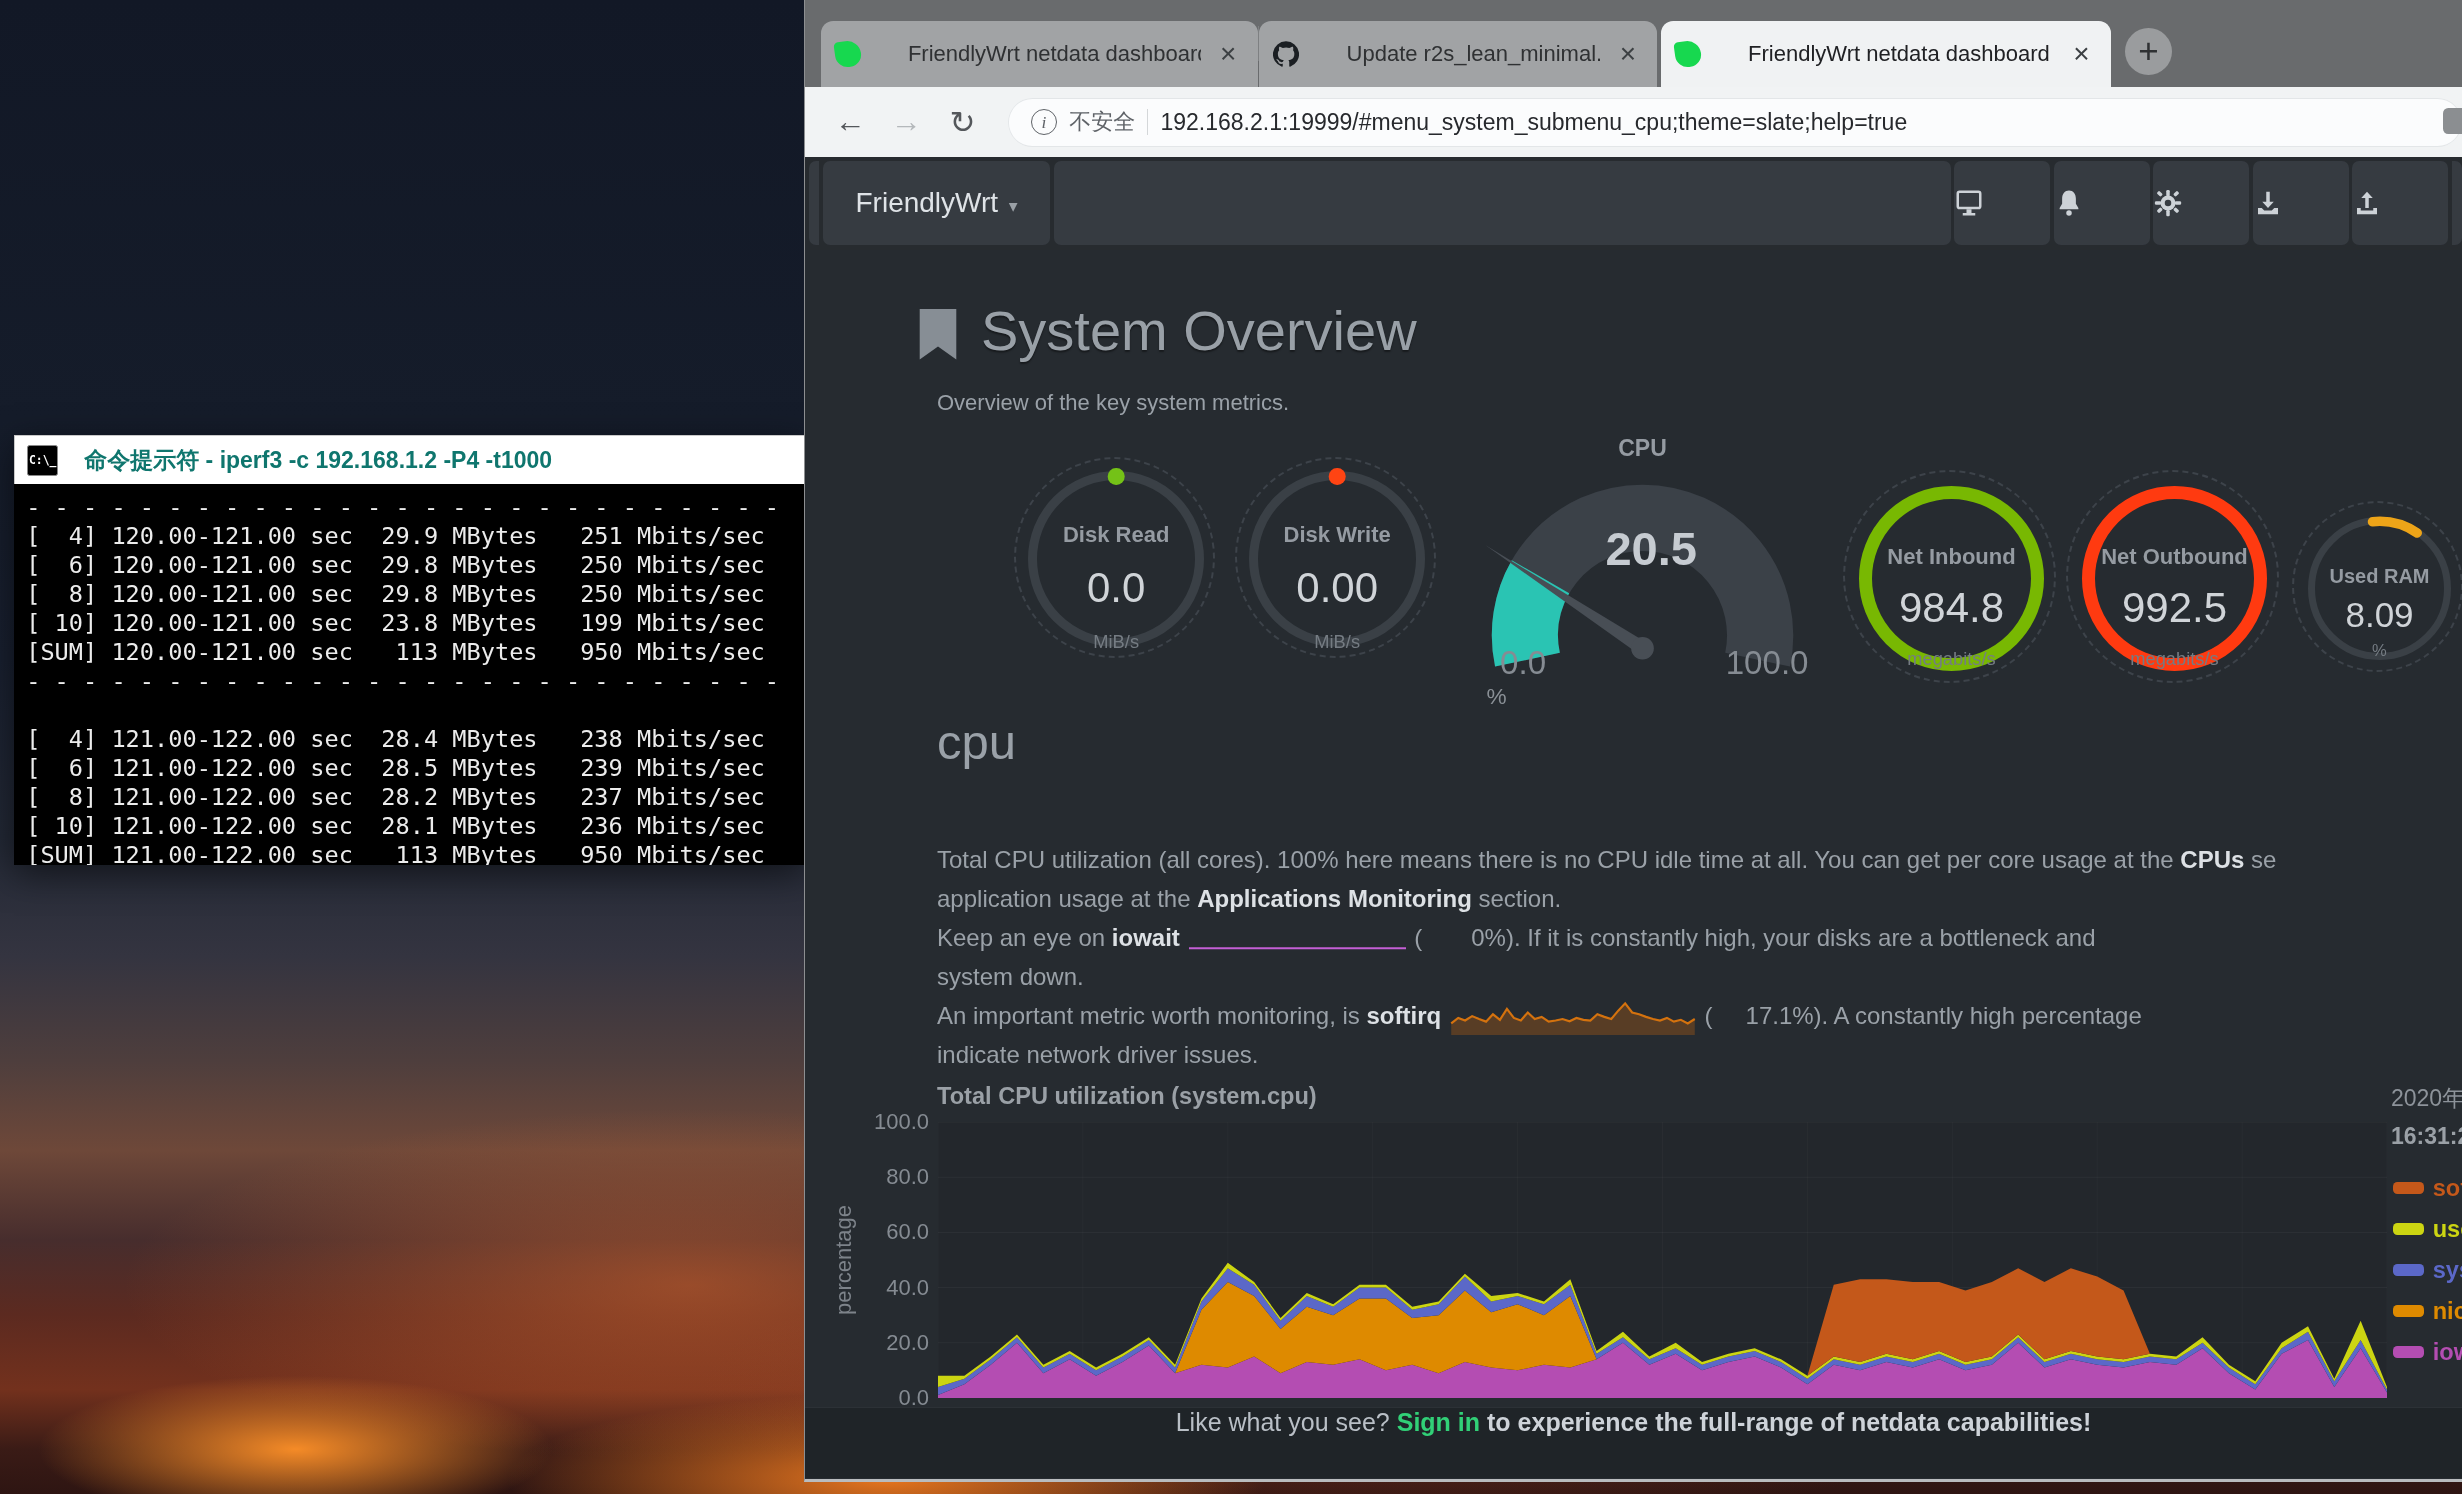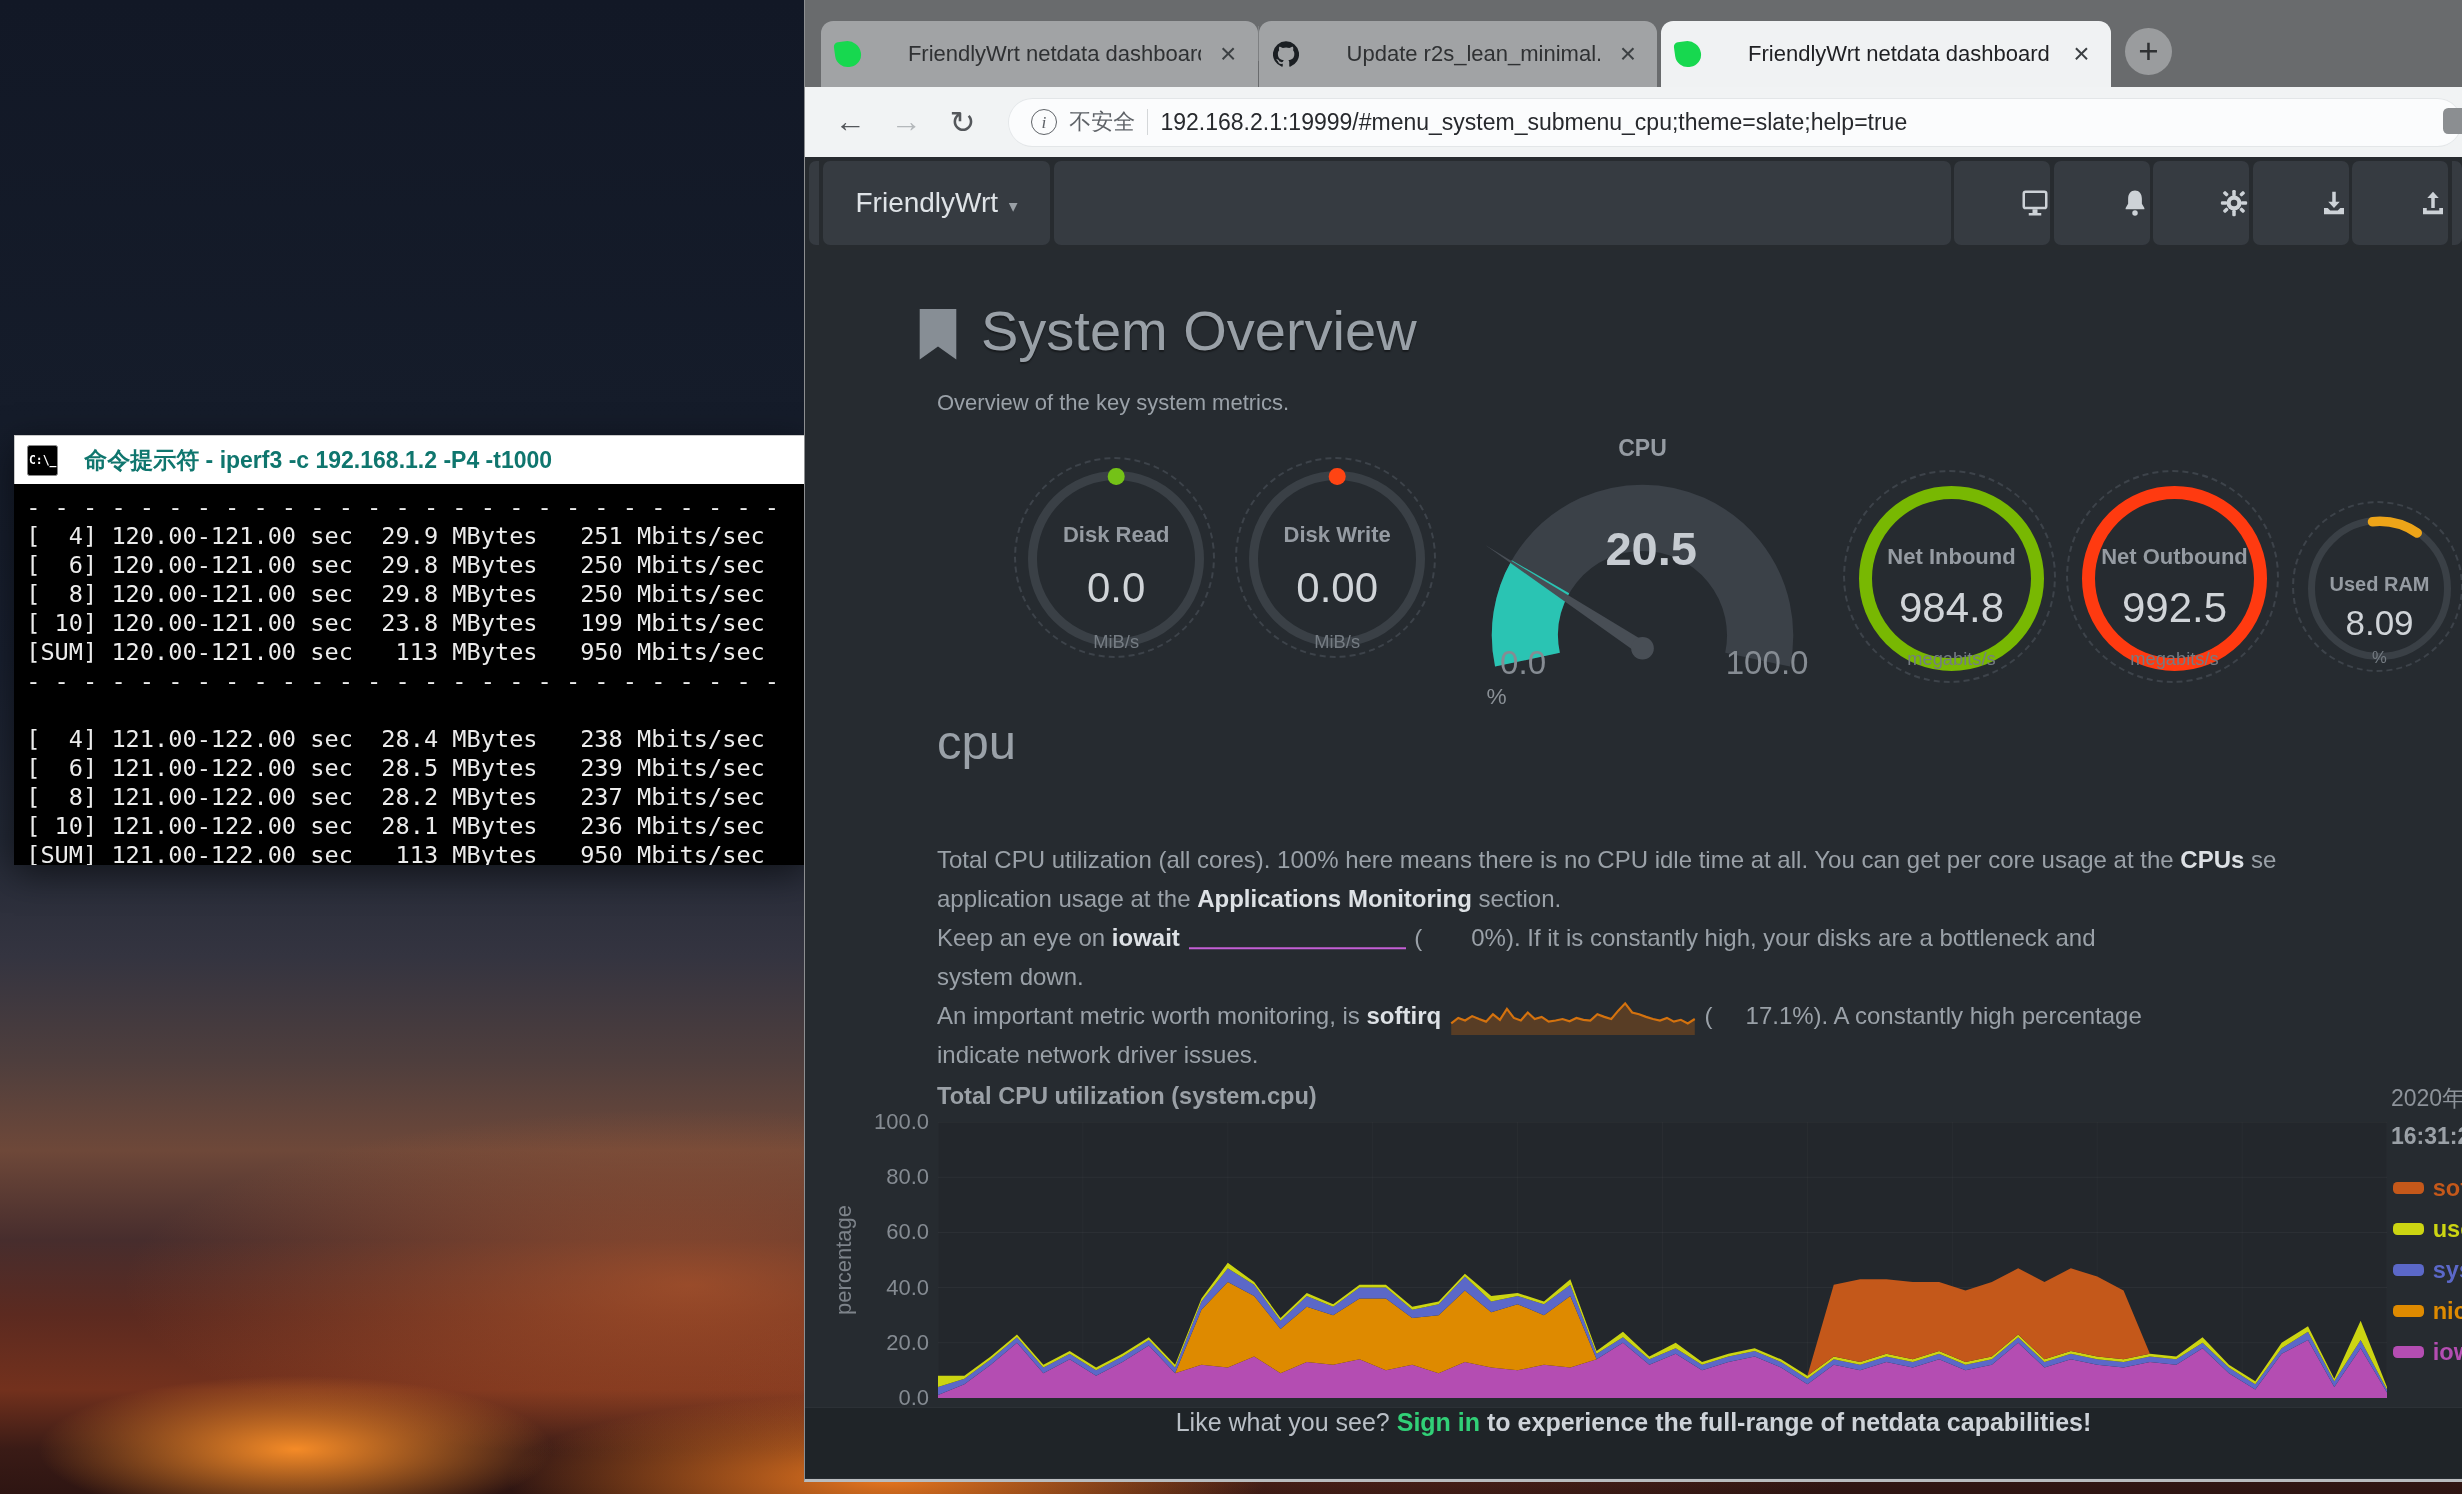--- a/index.html
+++ b/index.html
@@ -88,21 +88,21 @@
   .url-text { font-size:23px; color:#27292d; white-space:nowrap; overflow:hidden; }
   .partial-icon {
     position:absolute; right:-7px; top:21px; width:26px; height:26px;
     background:#8b8e91; border-radius:5.2px;
   }
 
   
   .nd-page { position:absolute; left:0; top:157px; width:1657px; height:1321px; background:#262b30; overflow:hidden; }
 
   .nd-navbar { position:absolute; left:0; top:0; width:100%; height:93px; background:#272b2f; display:flex; gap:3.5px; padding:4.4px 0 4.4px 3.5px; }
-  .nd-seg { background:#363b41; border-radius:7px; height:84px; display:flex; align-items:center; justify-content:flex-end; }
+  .nd-seg { background:#363b41; border-radius:7px; height:84px; display:flex; align-items:center; justify-content:flex-start; }
   .nd-seg.brand { padding:0 33px; gap:10.5px; }
   .brand-text { font-size:28px; color:#dfe3e7; }
   .brand-caret { font-size:17.5px; color:#9aa0a6; padding-top:7px; }
   .nd-seg.spacer { flex:1; }
   .nd-seg.icon-btn { width:96px; }
   .nd-seg.icon-btn svg { width:30px; height:30px; }
   .nd-seg.half { width:10.5px; border-radius:7px 0 0 7px; }
 
   .nd-header-block { position:absolute; left:111px; top:141px; }
   .bookmark-icon { position:absolute; left:0; top:10.5px; }
@@ -140,21 +140,21 @@
   #gauge-net-in  { left:1038px; top:313px; }
   #gauge-net-out { left:1261px; top:313px; }
   .net-ring { position:absolute; left:14px; top:14px; width:185px; height:185px; border:13px solid #777; border-radius:50%; }
   .net-texts { padding-top:45px; }
   .net-texts .g-value { margin-top:14px; }
   .net-texts .g-unit { margin-top:15.7px; }
 
   #gauge-ram { position:absolute; left:1487px; top:344px; width:171px; height:171px; }
   .ram-ring { position:absolute; left:14px; top:14px; width:143px; height:143px; border:7.9px solid #3a4046; border-radius:50%; }
   #ram-arc-svg { position:absolute; left:0; top:0; }
-  .ram-texts { padding-top:49px; }
+  .ram-texts { padding-top:49px;justify-content:center; }
   .ram-texts .g-label { font-size:20px; }
   .ram-texts .g-value { font-size:35px; margin-top:7px; }
   .ram-texts .g-unit { margin-top:5.2px; font-size:16.6px; }
 
   .cpu-heading { position:absolute; left:132px; top:557px; font-size:49px; color:#9aa1a8; }
 
   .cpu-paras { position:absolute; left:132px; top:683px; width:1525px; overflow:hidden; }
   .para-line { height:39px; line-height:39px; font-size:24px; color:#9aa1a8; white-space:nowrap; overflow:hidden; }
   .para-line b { color:#dde1e5; }
   .spark { display:inline-block; vertical-align:middle; margin:0 8.7px; }

